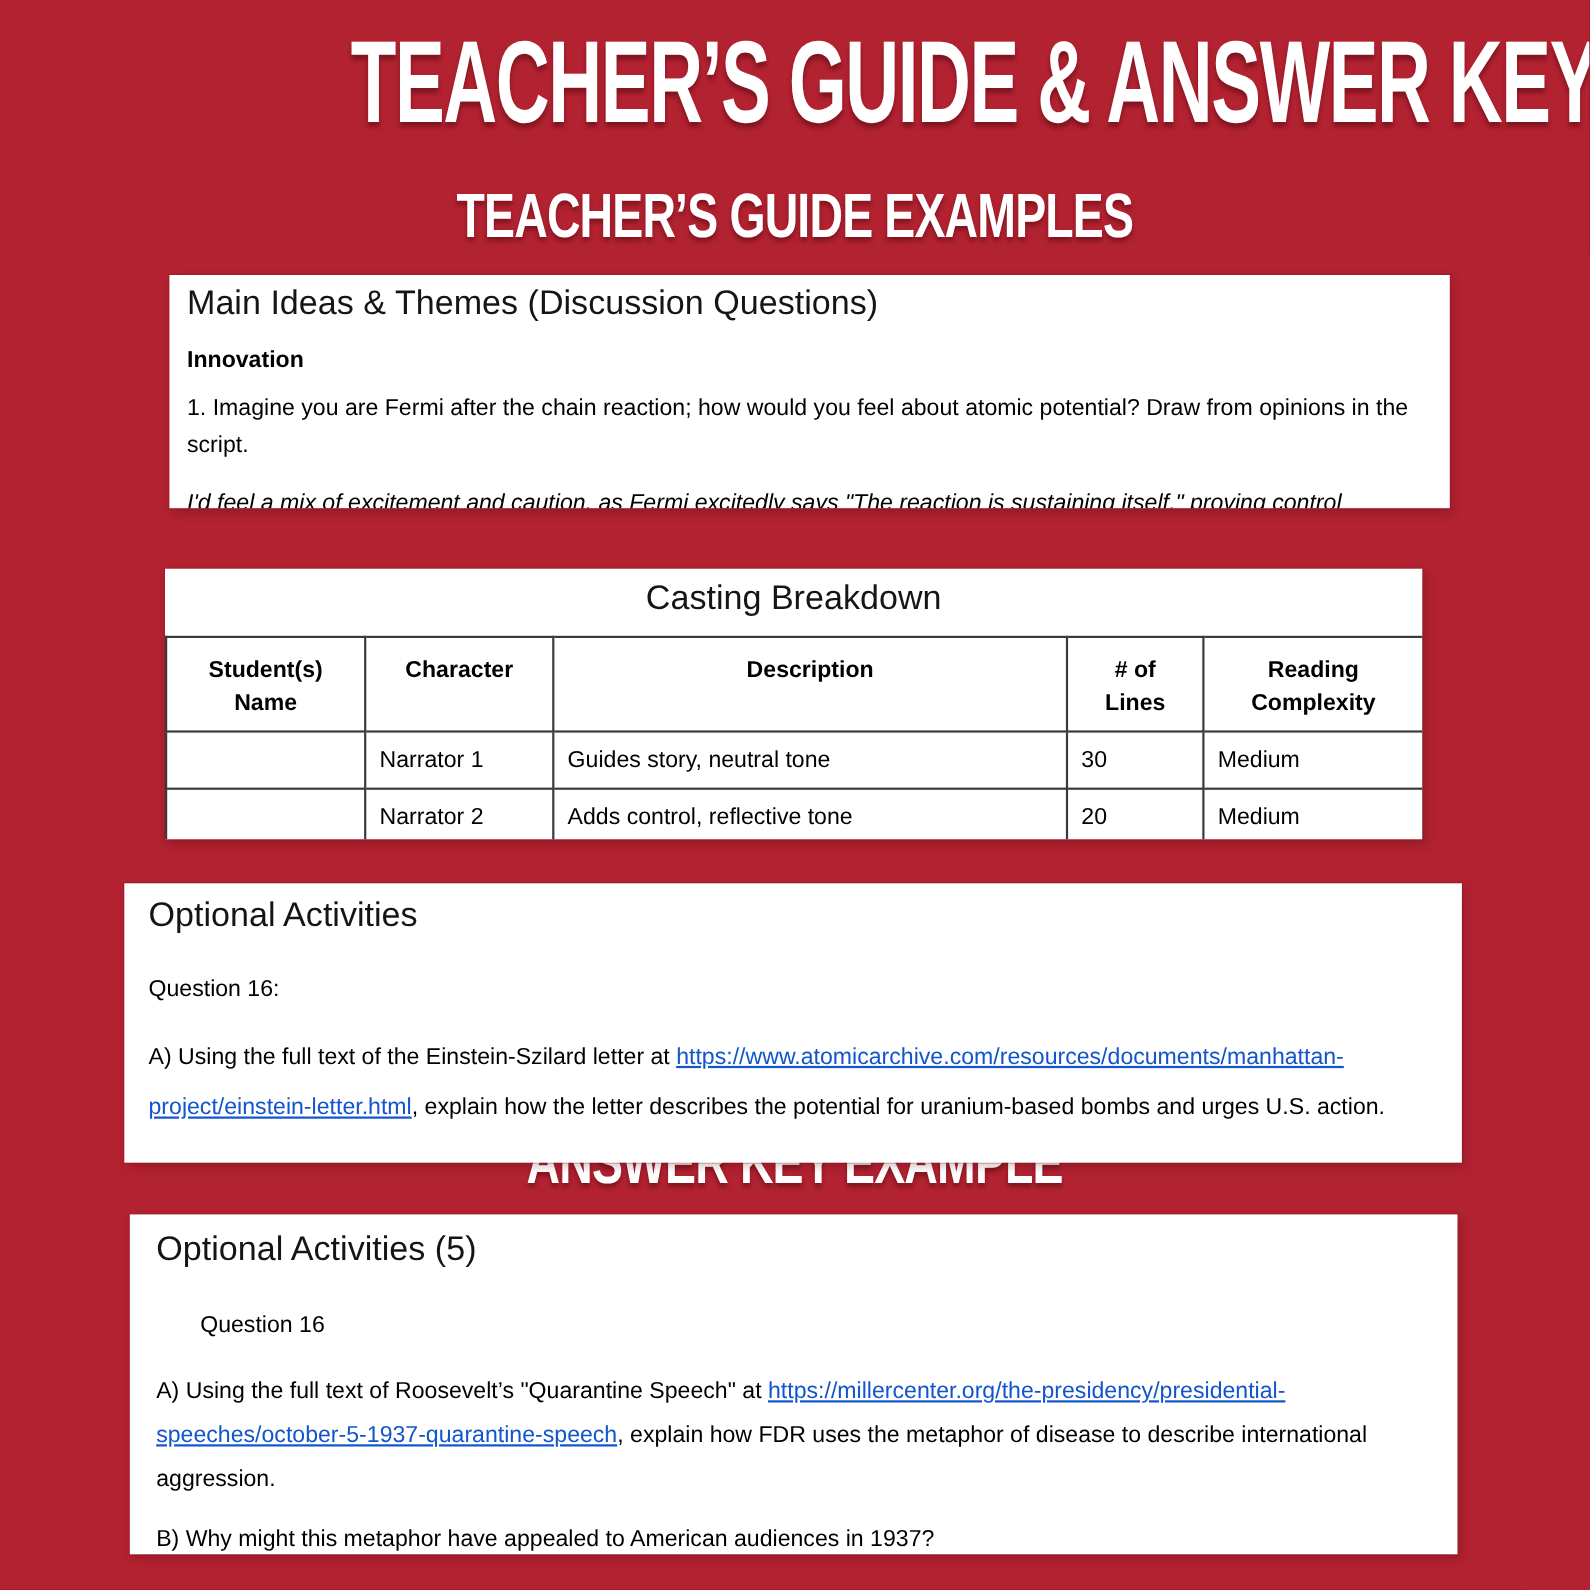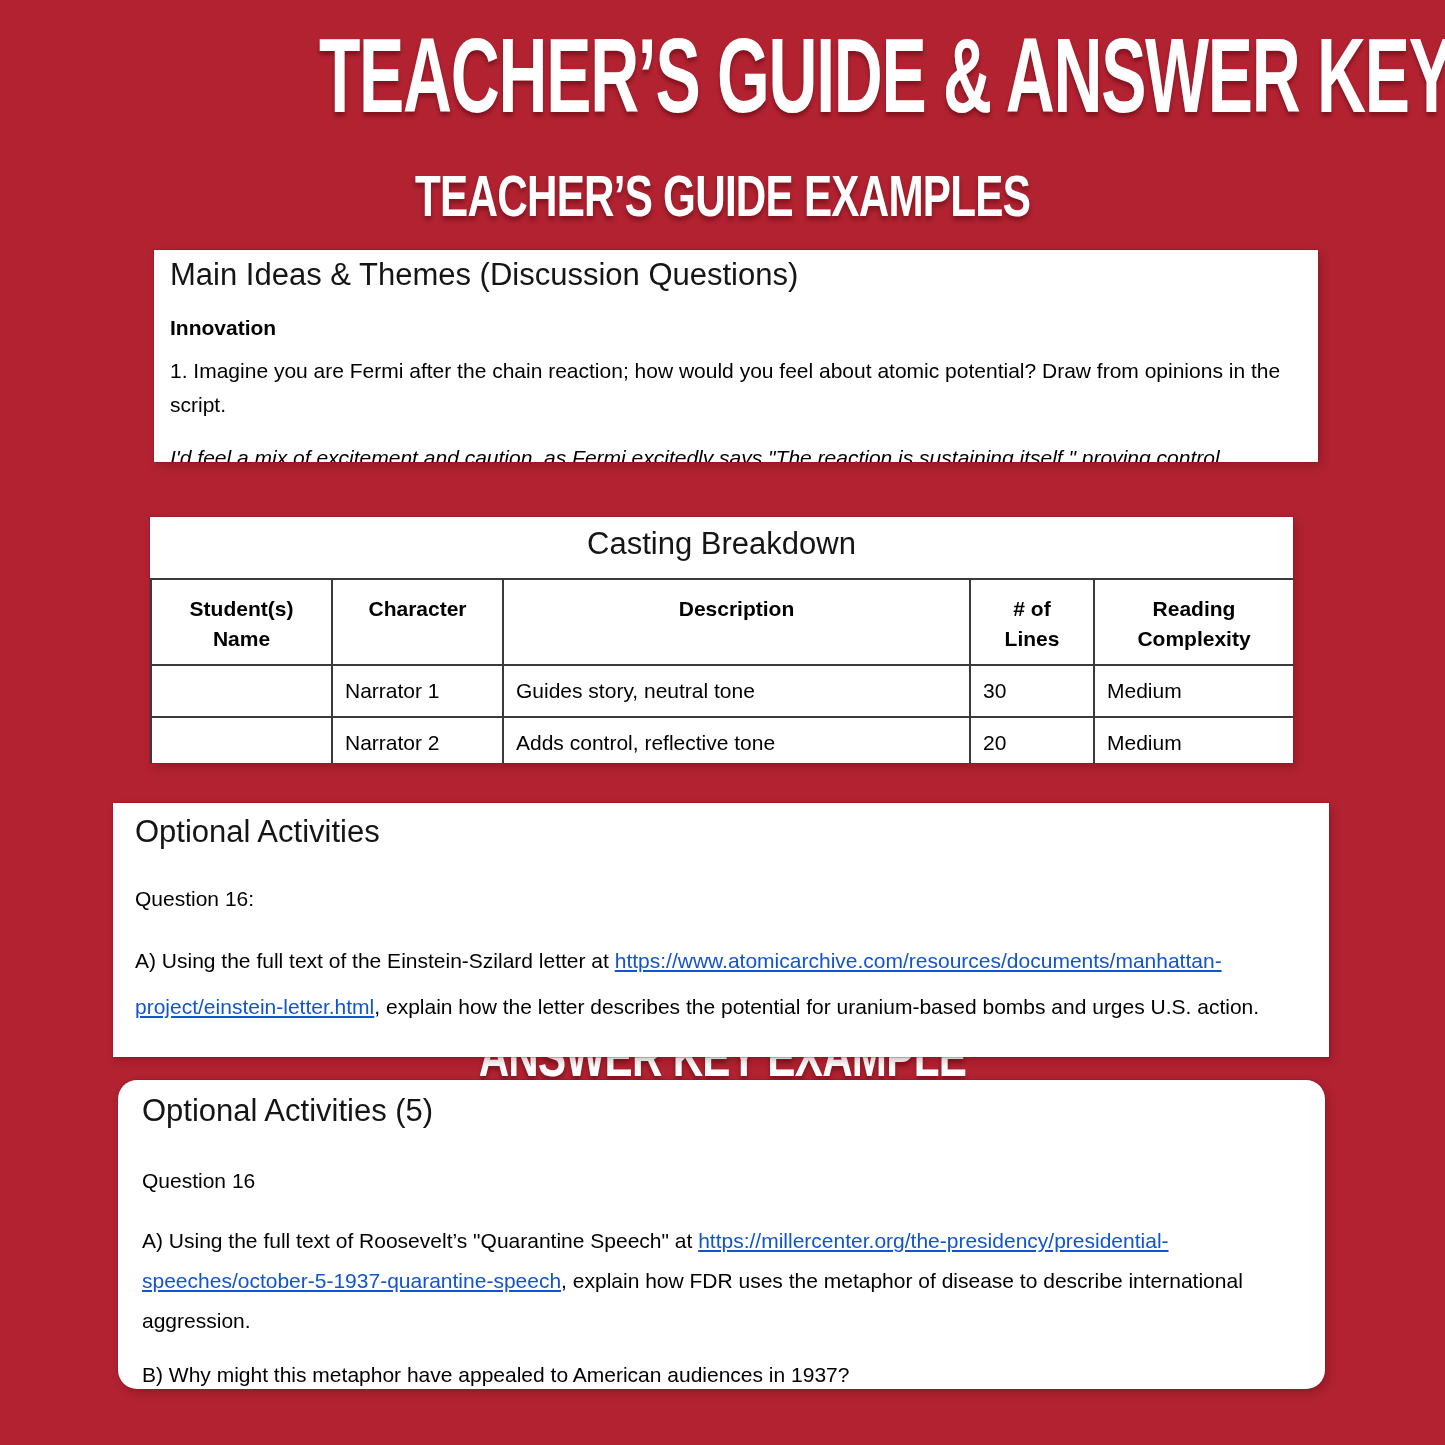--- a/index.html
+++ b/index.html
@@ -69,23 +69,23 @@
   .col-student { width:181px; } .col-character { width:171px; }
   .col-description { width:467px; } .col-lines { width:124px; }
   .col-complexity { width:200px; }
 
   
   .panel-opt-guide { left:113px; top:803px; width:1216px; height:254px; padding:10px 22px 0 22px; }
   .panel-opt-guide p { margin:0; font-size:21px; line-height:46px; }
   .panel-opt-guide .q-label { margin-top:26px; }
   .panel-opt-guide .part-a { margin-top:16px; }
 
-  .panel-opt-key { left:118px; top:1080px; width:1207px; height:309px; padding:12px 24px 0 24px;border-radius:19px; }
+  .panel-opt-key { left:118px; top:1104px; width:1207px; height:309px; padding:12px 24px 0 24px; }
   .panel-opt-key p { margin:0; font-size:21px; line-height:40px; }
-  .panel-opt-key .q-label { margin-top:32px; }
+  .panel-opt-key .q-label { margin-top:32px;margin-left:40px; }
   .panel-opt-key .part-a { margin-top:20px; }
   .panel-opt-key .part-b { margin-top:14px; }
 
   a.doc-link, .doc-link { color:#1155CC; text-decoration:underline; cursor:pointer; word-break:keep-all; }
 </style>
 </head>
 <body>
 
 <div class="canvas">
 

